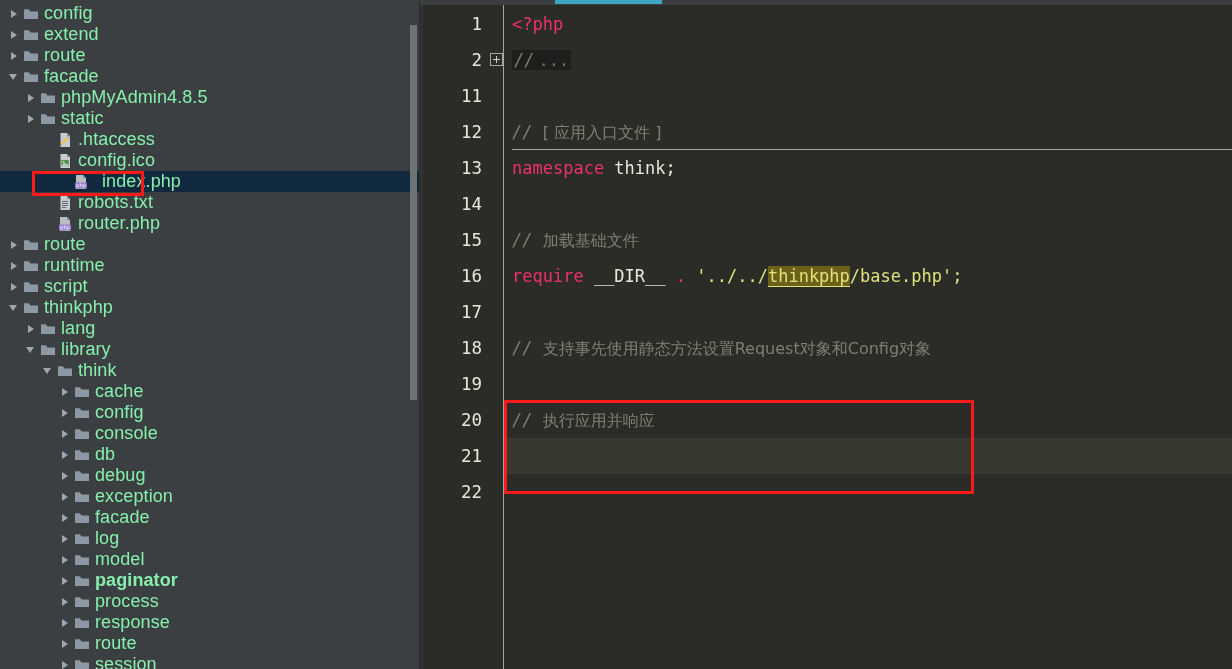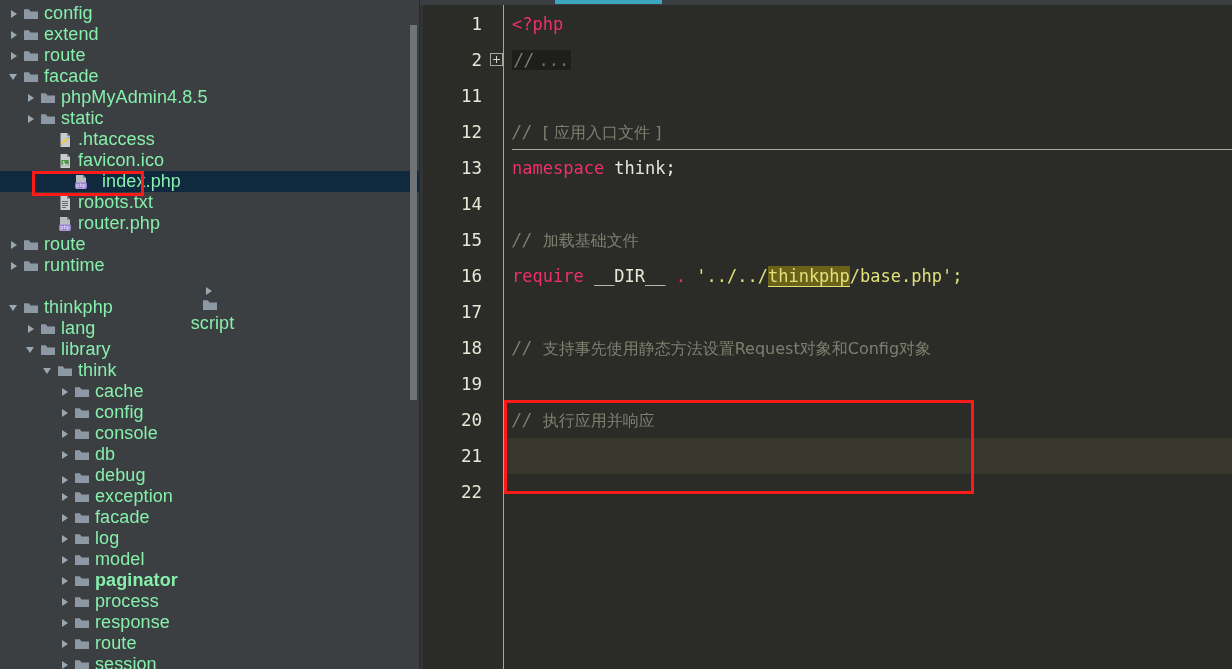--- a/index.html
+++ b/index.html
@@ -345,21 +345,21 @@
           <div class="twisty leaf"></div>
           <span class="ic">
             <svg width="16" height="16" viewBox="0 0 16 16">
               <path d="M3.5 1 L10 1 L13 4 L13 15 L3.5 15 Z" fill="#c8cbcf"></path>
               <path d="M10 1 L13 4 L10 4 Z" fill="#84898e"></path>
               <rect x="4.5" y="7" width="7.2" height="5.6" fill="#4f8f4f"></rect>
               <circle cx="6.6" cy="8.8" r="0.9" fill="#f2f27a"></circle>
               <path d="M4.8 12.4 L7.2 9.6 L9 11.6 L10.2 10.4 L11.5 12.4 Z" fill="#bfe3bf"></path>
             </svg>
           </span>
-          <span class="label">favicon.ico</span>
+          <span class="label">config.ico</span>
         </div>
         <div class="tree-row selected" style="position: absolute; left: 0px; right: 0px; top: 171px; gap: 8px;">
           <div style="flex: 0 0 42px;"></div>
           <div class="twisty leaf"></div>
           <span class="ic">
             <svg width="16" height="16" viewBox="0 0 16 16">
               <path d="M3 1 L10 1 L13 4 L13 15 L3 15 Z" fill="#b9bcc0"></path>
               <path d="M10 1 L13 4 L10 4 Z" fill="#81868b"></path>
               <rect x="2" y="8.5" width="12" height="6" rx="1" fill="#9a7fd4"></rect>
               <text x="8" y="13.2" font-size="5" text-anchor="middle" fill="#ffffff" font-family="DejaVu Sans, sans-serif">php</text>
@@ -412,21 +412,21 @@
           <div style="flex: 0 0 8px;"></div>
           <div class="twisty collapsed"></div>
           <span class="ic">
             <svg width="16" height="16" viewBox="0 0 16 16">
               <path d="M1 4 L1 13 L15 13 L15 5.5 L7.5 5.5 L6.2 4 Z" fill="#8c99a4"></path>
               <path d="M1 3.2 L5.8 3.2 L6.9 4.6 L1 4.6 Z" fill="#8c99a4"></path>
             </svg>
           </span>
           <span class="label">runtime</span>
         </div>
-        <div class="tree-row" style="position: absolute; left: 0px; right: 0px; top: 276px; flex-direction: column;">
+        <div class="tree-row" style="position: absolute; left: 0px; right: 0px; top: 276px;">
           <div style="flex: 0 0 8px;"></div>
           <div class="twisty collapsed"></div>
           <span class="ic">
             <svg width="16" height="16" viewBox="0 0 16 16">
               <path d="M1 4 L1 13 L15 13 L15 5.5 L7.5 5.5 L6.2 4 Z" fill="#8c99a4"></path>
               <path d="M1 3.2 L5.8 3.2 L6.9 4.6 L1 4.6 Z" fill="#8c99a4"></path>
             </svg>
           </span>
           <span class="label">script</span>
         </div>
@@ -511,21 +511,21 @@
           <div style="flex: 0 0 59px;"></div>
           <div class="twisty collapsed"></div>
           <span class="ic">
             <svg width="16" height="16" viewBox="0 0 16 16">
               <path d="M1 4 L1 13 L15 13 L15 5.5 L7.5 5.5 L6.2 4 Z" fill="#8c99a4"></path>
               <path d="M1 3.2 L5.8 3.2 L6.9 4.6 L1 4.6 Z" fill="#8c99a4"></path>
             </svg>
           </span>
           <span class="label">db</span>
         </div>
-        <div class="tree-row" style="position: absolute; left: 0px; right: 0px; top: 465px; align-items: flex-end;">
+        <div class="tree-row" style="position: absolute; left: 0px; right: 0px; top: 465px;">
           <div style="flex: 0 0 59px;"></div>
           <div class="twisty collapsed"></div>
           <span class="ic">
             <svg width="16" height="16" viewBox="0 0 16 16">
               <path d="M1 4 L1 13 L15 13 L15 5.5 L7.5 5.5 L6.2 4 Z" fill="#8c99a4"></path>
               <path d="M1 3.2 L5.8 3.2 L6.9 4.6 L1 4.6 Z" fill="#8c99a4"></path>
             </svg>
           </span>
           <span class="label">debug</span>
         </div>

